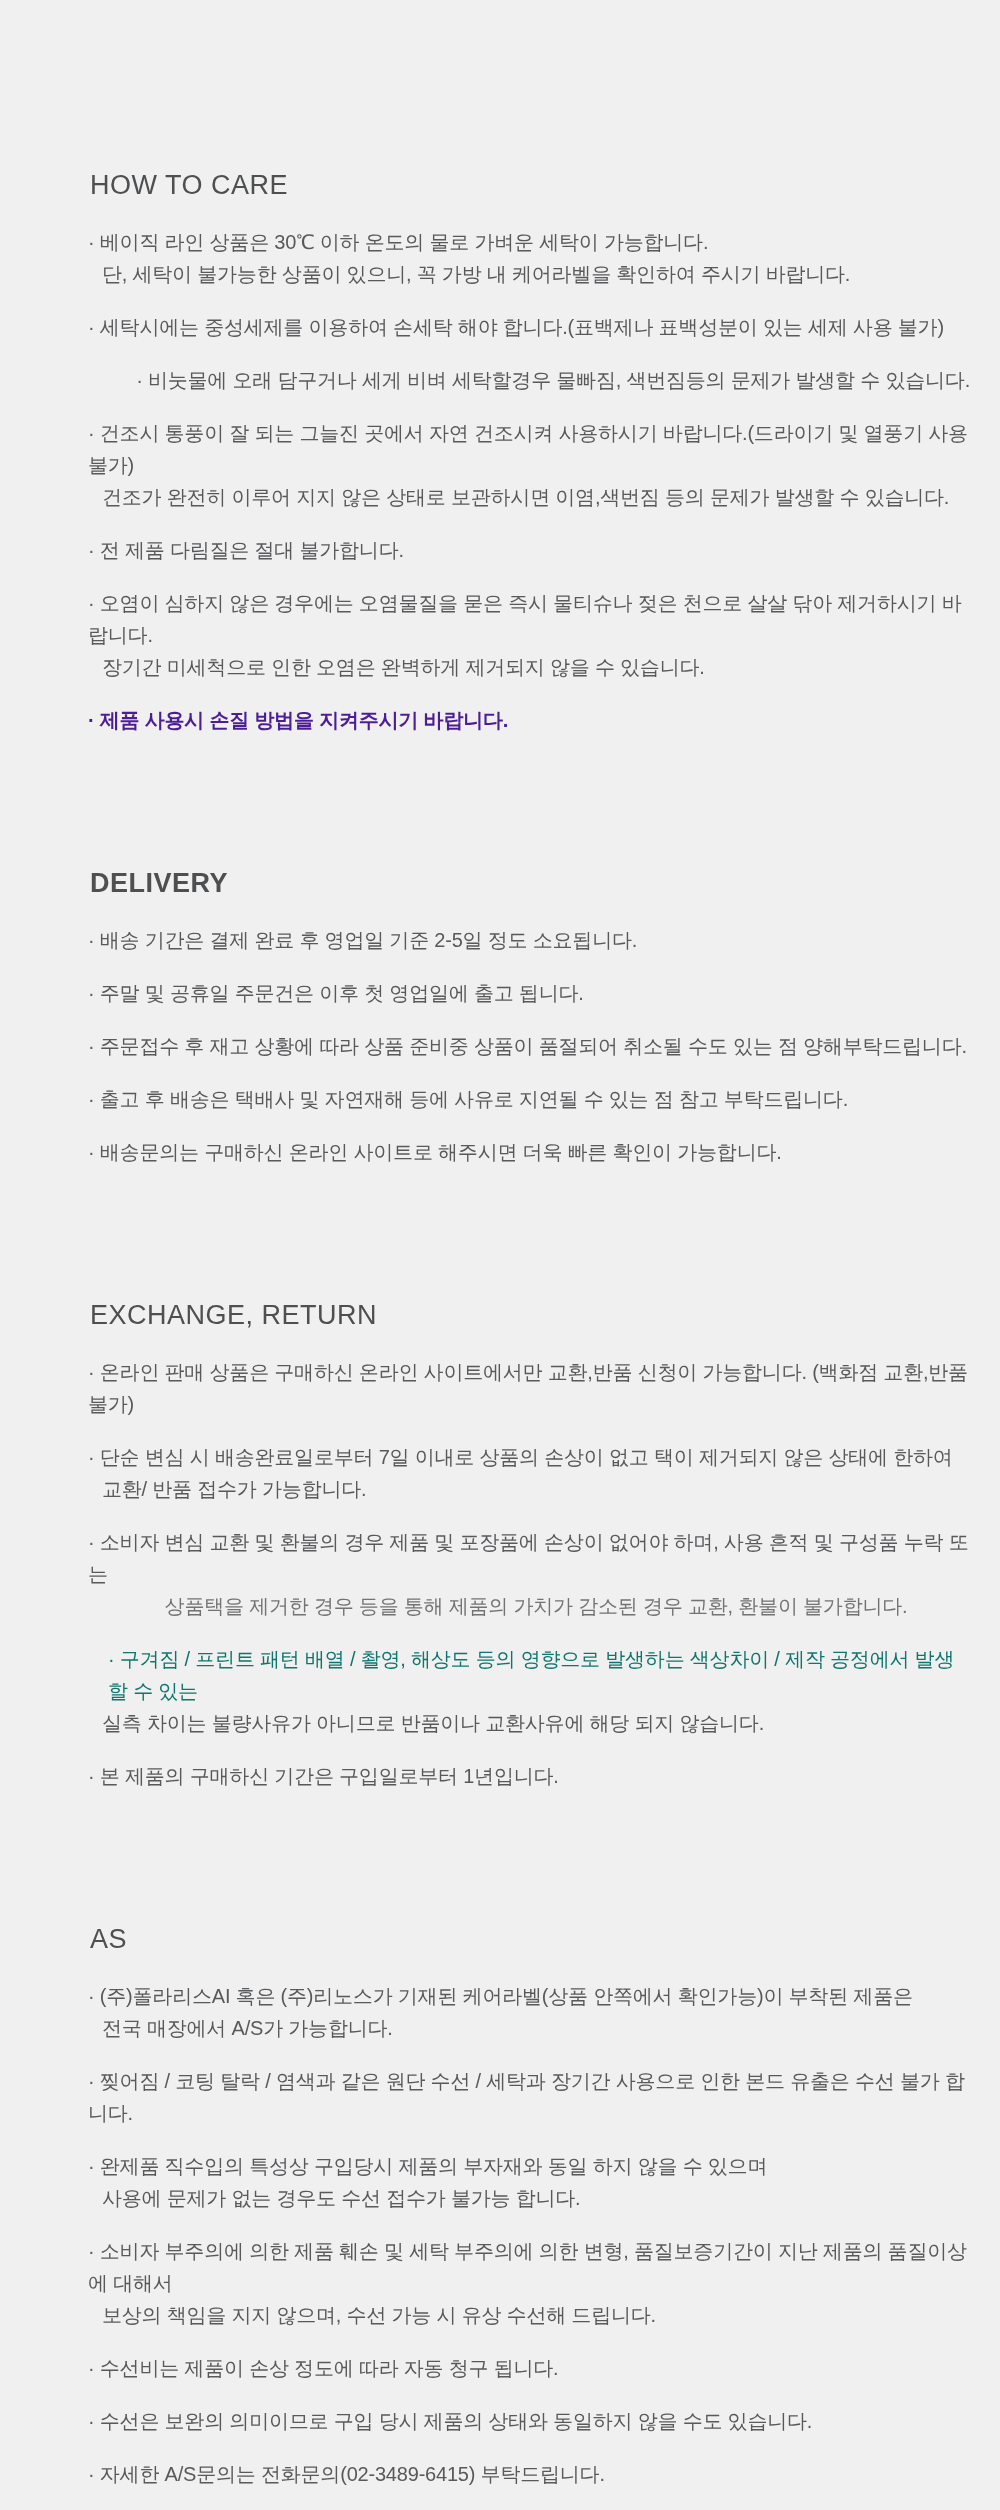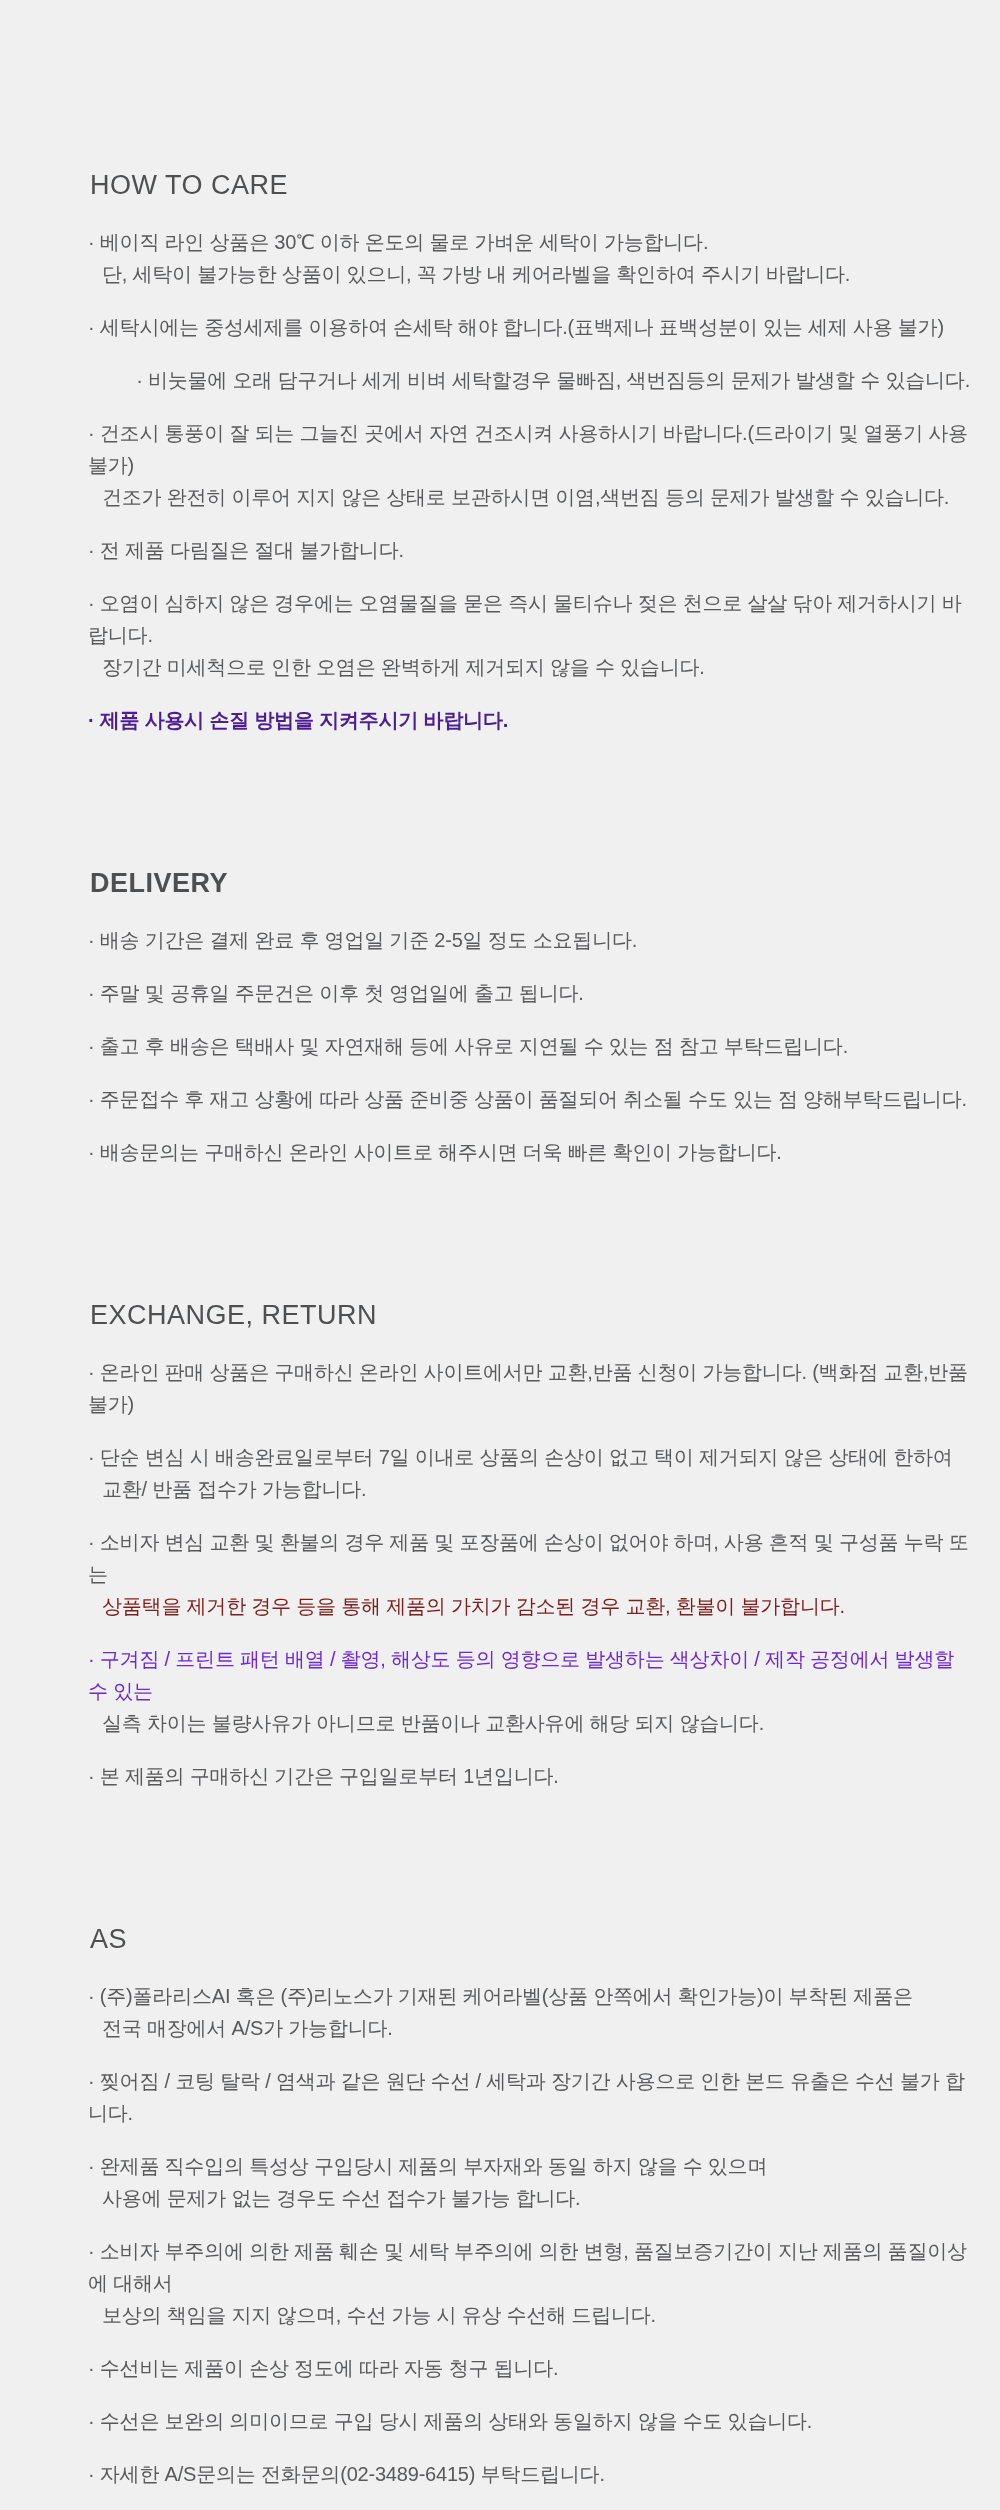--- a/index.html
+++ b/index.html
@@ -92,47 +92,47 @@
   <section class="section">
     <h2 class="section-title" style="color: rgb(78, 79, 81); font-weight: bold;">DELIVERY</h2>
     <div class="items">
         <div class="item">
           <div class="line" style="color: rgb(88, 89, 91);">· 배송 기간은 결제 완료 후 영업일 기준 2-5일 정도 소요됩니다.</div>
         </div>
         <div class="item">
           <div class="line" style="color: rgb(88, 89, 91);">· 주말 및 공휴일 주문건은 이후 첫 영업일에 출고 됩니다.</div>
         </div>
         <div class="item">
-          <div class="line" style="color: rgb(88, 89, 91);">· 출고 후 배송은 택배사 및 자연재해 등에 사유로 지연될 수 있는 점 참고 부탁드립니다.</div>
+          <div class="line" style="color: rgb(88, 89, 91);">· 주문접수 후 재고 상황에 따라 상품 준비중 상품이 품절되어 취소될 수도 있는 점 양해부탁드립니다.</div>
         </div>
         <div class="item">
-          <div class="line" style="color: rgb(88, 89, 91);">· 주문접수 후 재고 상황에 따라 상품 준비중 상품이 품절되어 취소될 수도 있는 점 양해부탁드립니다.</div>
+          <div class="line" style="color: rgb(88, 89, 91);">· 출고 후 배송은 택배사 및 자연재해 등에 사유로 지연될 수 있는 점 참고 부탁드립니다.</div>
         </div>
         <div class="item">
           <div class="line" style="color: rgb(88, 89, 91);">· 배송문의는 구매하신 온라인 사이트로 해주시면 더욱 빠른 확인이 가능합니다.</div>
         </div>
       </div>
   </section>
 
   <section class="section">
     <h2 class="section-title" style="color: rgb(78, 79, 81);">EXCHANGE, RETURN</h2>
     <div class="items">
         <div class="item">
           <div class="line" style="color: rgb(88, 89, 91);">· 온라인 판매 상품은 구매하신 온라인 사이트에서만 교환,반품 신청이 가능합니다. (백화점 교환,반품불가)</div>
         </div>
         <div class="item">
           <div class="line" style="color: rgb(88, 89, 91);">· 단순 변심 시 배송완료일로부터 7일 이내로 상품의 손상이 없고 택이 제거되지 않은 상태에 한하여</div>
           <div class="line cont" style="color: rgb(88, 89, 91);">교환/ 반품 접수가 가능합니다.</div>
         </div>
         <div class="item">
           <div class="line" style="color: rgb(88, 89, 91);">· 소비자 변심 교환 및 환불의 경우 제품 및 포장품에 손상이 없어야 하며, 사용 흔적 및 구성품 누락 또는</div>
-          <div class="line cont" style="color: #7f1d1d;">상품택을 제거한 경우 등을 통해 제품의 가치가 감소된 경우 교환, 환불이 불가합니다.</div>
+          <div class="line cont" style="color: #737373; text-align: center;">상품택을 제거한 경우 등을 통해 제품의 가치가 감소된 경우 교환, 환불이 불가합니다.</div>
         </div>
         <div class="item">
-          <div class="line" style="color: #6d28d9;">· 구겨짐 / 프린트 패턴 배열 / 촬영, 해상도 등의 영향으로 발생하는 색상차이 / 제작 공정에서 발생할 수 있는</div>
+          <div class="line" style="color: #0f766e; margin-left: 20px;">· 구겨짐 / 프린트 패턴 배열 / 촬영, 해상도 등의 영향으로 발생하는 색상차이 / 제작 공정에서 발생할 수 있는</div>
           <div class="line cont" style="color: rgb(88, 89, 91);">실측 차이는 불량사유가 아니므로 반품이나 교환사유에 해당 되지 않습니다.</div>
         </div>
         <div class="item">
           <div class="line" style="color: rgb(88, 89, 91);">· 본 제품의 구매하신 기간은 구입일로부터 1년입니다.</div>
         </div>
       </div>
   </section>
 
   <section class="section">
     <h2 class="section-title" style="color: rgb(78, 79, 81);">AS</h2>

